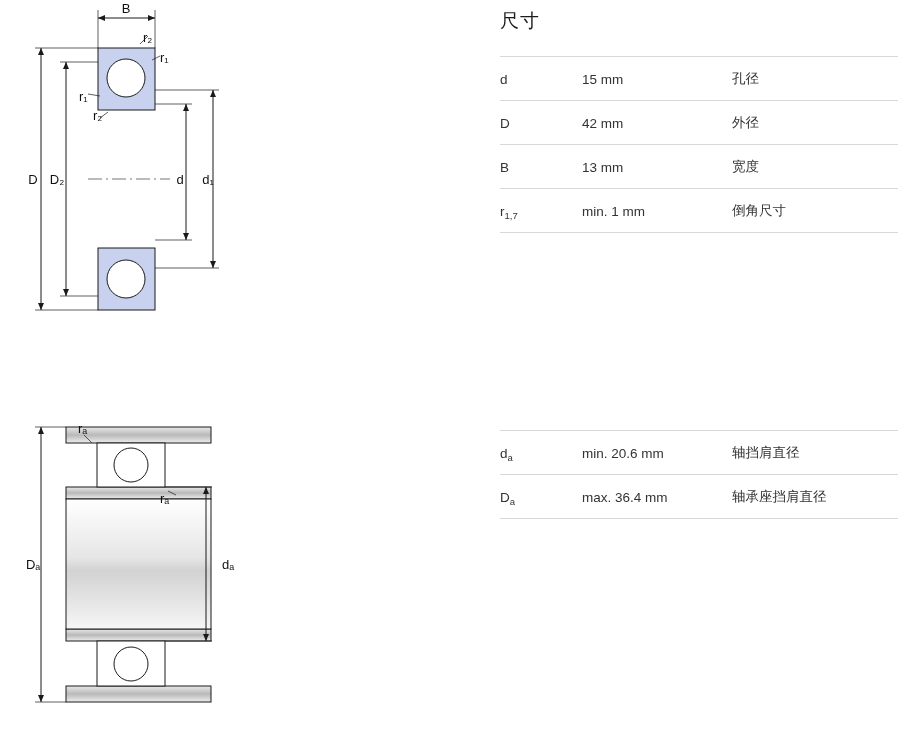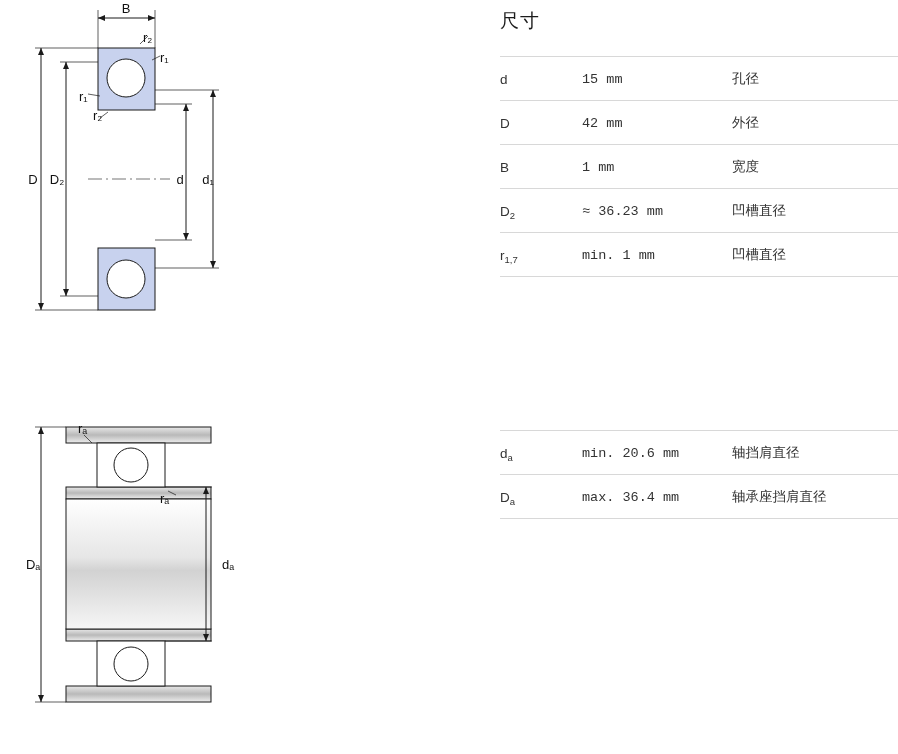--- a/index.html
+++ b/index.html
@@ -69,21 +69,21 @@
   table.spec tr:last-child {
     border-bottom: 1px solid #d8d8d8;
   }
   table.spec td {
     padding: 13px 0 12px 0;
     font-size: 13.5px;
     color: #333333;
     vertical-align: middle;
   }
   td.sym { width: 82px; padding-left: 2px; }
-  td.val { width: 150px; font-family: Liberation Mono, monospace; }
+  td.val { width: 150px; }
   td.desc { width: 166px; }
   .sym sub {
     font-size: 9.5px;
     vertical-align: baseline;
     position: relative;
     top: 3px;
   }
 
   
   .lbl { font-family: "Liberation Sans", sans-serif; font-size: 13px; fill: #111111; }
@@ -223,32 +223,27 @@
             <td class="val">15 mm</td>
             <td class="desc">孔径</td>
           </tr>
           <tr>
             <td class="sym"><span>D</span></td>
             <td class="val">42 mm</td>
             <td class="desc">外径</td>
           </tr>
           <tr>
             <td class="sym"><span>B</span></td>
-            <td class="val">1 mm</td>
+            <td class="val">13 mm</td>
             <td class="desc">宽度</td>
-          </tr>
-          <tr>
-            <td class="sym"><span>D</span><sub>2</sub></td>
-            <td class="val">≈ 36.23 mm</td>
-            <td class="desc">凹槽直径</td>
           </tr>
           <tr>
             <td class="sym"><span>r</span><sub>1,7</sub></td>
             <td class="val">min. 1 mm</td>
-            <td class="desc">凹槽直径</td>
+            <td class="desc">倒角尺寸</td>
           </tr>
         </tbody>
       </table>
     </div>
 
     <div class="section" id="section-abutment">
       <table class="spec">
         <tbody>
           <tr>
             <td class="sym"><span>d</span><sub>a</sub></td>

